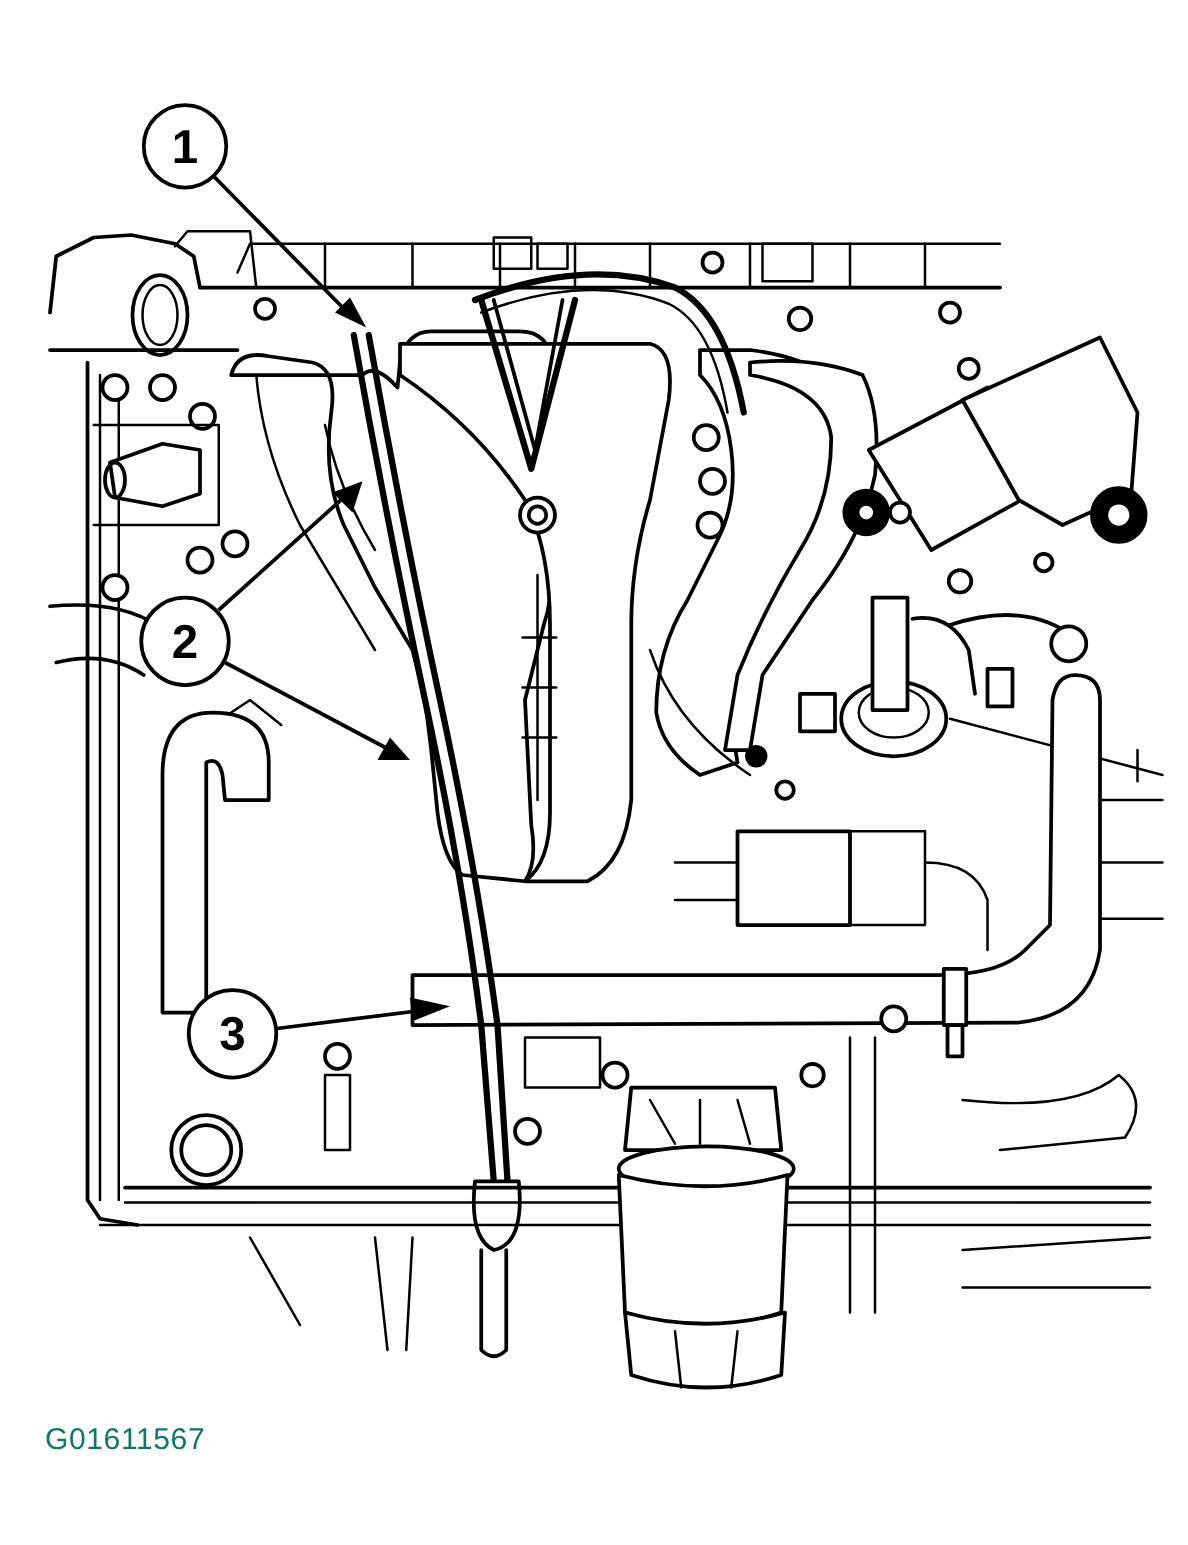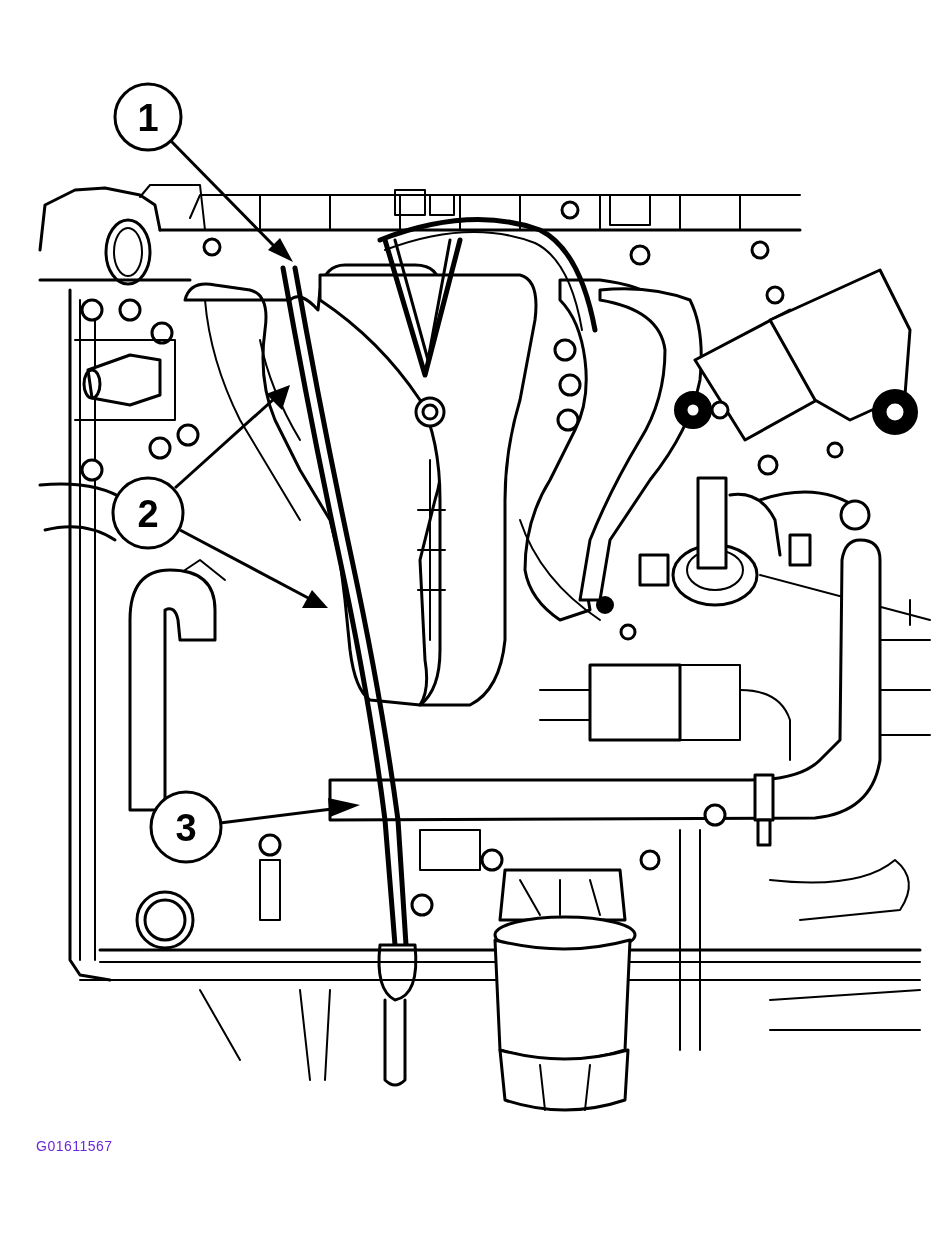--- a/index.html
+++ b/index.html
@@ -7,21 +7,21 @@
   #diagram { position: absolute; left: 0; top: 0; width: 950px; height: 1236px; }
   .ln { fill: none; stroke: #000; stroke-width: 3; stroke-linejoin: round; stroke-linecap: round; }
   .ln2 { fill: none; stroke: #000; stroke-width: 2; stroke-linejoin: round; stroke-linecap: round; }
   .thick { fill: none; stroke: #000; stroke-width: 5; stroke-linecap: round; stroke-linejoin: round; }
   .wf { fill: #fff; stroke: #000; stroke-width: 3; stroke-linejoin: round; }
   .bf { fill: #000; stroke: #000; stroke-width: 2; }
   .callout-circle { fill: #fff; stroke: #000; stroke-width: 3; }
   .callout-text { font-family: "Liberation Sans", sans-serif; font-weight: bold; font-size: 38px; fill: #000; text-anchor: middle; dominant-baseline: central; }
   .leader { stroke: #000; stroke-width: 3; fill: none; }
   .arrowhead { fill: #000; }
-  #figure-id { position: absolute; left: 36px; top: 1138px; font-size: 14px; color: #6d28d9; letter-spacing: 0.5px; }
+  #figure-id { position: absolute; left: 36px; top: 1138px; font-size: 24px; color: #0f766e; letter-spacing: 0.5px; }
 </style>
 </head>
 <body>
 
 <svg id="diagram" viewBox="0 0 950 1236" xmlns="http://www.w3.org/2000/svg">
 
   <g>
 
     <path class="ln" d="M70 290 L70 960 L80 975 L110 980"></path>
     <path class="ln2" d="M80 300 L80 960"></path>

